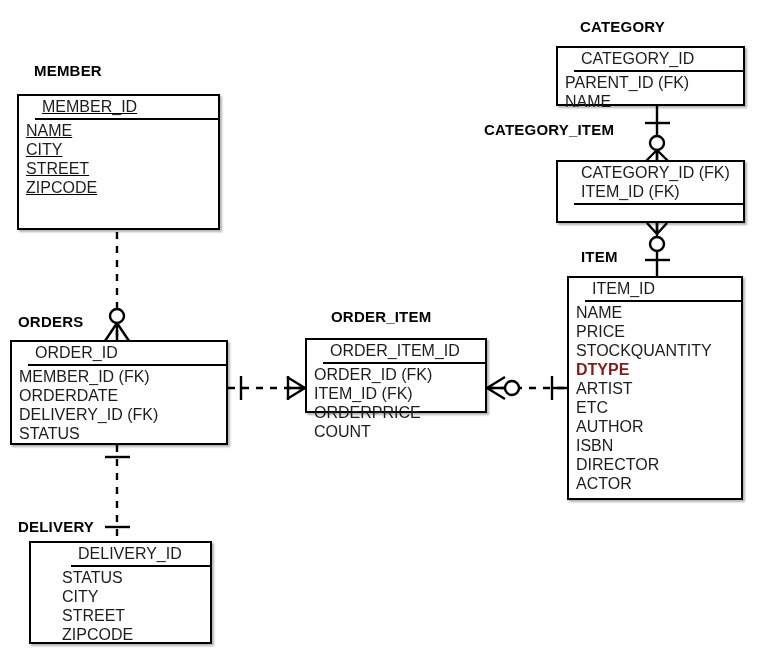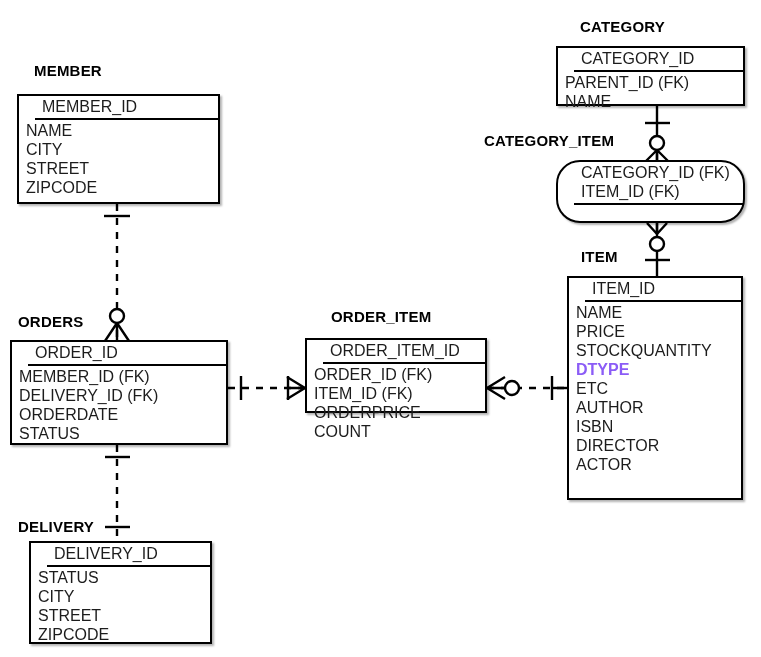--- a/index.html
+++ b/index.html
@@ -62,21 +62,21 @@
   }
   .attr {
     font-size: 16px;
     line-height: 19px;
     padding-left: 7px;
     white-space: nowrap;
     color: #1c1c1c;
   }
   .attr.bold {
     font-weight: bold;
-    color: #8b5cf6;
+    color: #7f1d1d;
   }
 </style>
 </head>
 <body>
 
 <div id="canvas">
 
   <svg class="links" viewBox="0 0 761 657" width="761" height="657" xmlns="http://www.w3.org/2000/svg">
 
     <g>
@@ -116,47 +116,47 @@
 
     <g>
       <line x1="657" y1="223" x2="657" y2="276" stroke="#000" stroke-width="2.4"></line>
       <path d="M 657 234 L 647 223 M 657 234 L 667 223 M 657 234 L 657 223" stroke="#000" stroke-width="2.4" fill="none"></path>
       <circle cx="657" cy="244" r="7" fill="#fff" stroke="#000" stroke-width="2.4"></circle>
       <line x1="645" y1="260" x2="670" y2="260" stroke="#000" stroke-width="2.4"></line>
     </g>
   </svg>
 
   <div class="entity-title" style="left:34px; top:62px;">MEMBER</div>
-  <div class="entity" style="left:17px; top:94px; width:203px; height:110px;">
+  <div class="entity" style="left:17px; top:94px; width:203px; height:136px;text-decoration:underline;">
     <div class="pk-section">
       <div class="attr">MEMBER_ID</div>
     </div>
     <div class="attr-section">
       <div class="attr">NAME</div>
       <div class="attr">CITY</div>
       <div class="attr">STREET</div>
       <div class="attr">ZIPCODE</div>
     </div>
   </div>
 
   <div class="entity-title" style="left:18px; top:313px;">ORDERS</div>
   <div class="entity" style="left:10px; top:340px; width:218px; height:105px;">
     <div class="pk-section">
       <div class="attr">ORDER_ID</div>
     </div>
     <div class="attr-section">
       <div class="attr">MEMBER_ID (FK)</div>
+      <div class="attr">ORDERDATE</div>
       <div class="attr">DELIVERY_ID (FK)</div>
-      <div class="attr">ORDERDATE</div>
       <div class="attr">STATUS</div>
     </div>
   </div>
 
   <div class="entity-title" style="left:18px; top:518px;">DELIVERY</div>
-  <div class="entity" style="left:29px; top:541px; width:183px; height:103px;">
+  <div class="entity" style="left:29px; top:541px; width:183px; height:103px;padding-left:24px;">
     <div class="pk-section">
       <div class="attr">DELIVERY_ID</div>
     </div>
     <div class="attr-section">
       <div class="attr">STATUS</div>
       <div class="attr">CITY</div>
       <div class="attr">STREET</div>
       <div class="attr">ZIPCODE</div>
     </div>
   </div>
@@ -177,41 +177,42 @@
   <div class="entity-title" style="left:581px; top:248px;">ITEM</div>
   <div class="entity" style="left:567px; top:276px; width:176px; height:224px;">
     <div class="pk-section">
       <div class="attr">ITEM_ID</div>
     </div>
     <div class="attr-section">
       <div class="attr">NAME</div>
       <div class="attr">PRICE</div>
       <div class="attr">STOCKQUANTITY</div>
       <div class="attr bold">DTYPE</div>
+      <div class="attr">ARTIST</div>
       <div class="attr">ETC</div>
       <div class="attr">AUTHOR</div>
       <div class="attr">ISBN</div>
       <div class="attr">DIRECTOR</div>
       <div class="attr">ACTOR</div>
     </div>
   </div>
 
   <div class="entity-title" style="left:580px; top:18px;">CATEGORY</div>
   <div class="entity" style="left:556px; top:46px; width:189px; height:60px;">
     <div class="pk-section">
       <div class="attr">CATEGORY_ID</div>
     </div>
     <div class="attr-section">
       <div class="attr">PARENT_ID (FK)</div>
       <div class="attr">NAME</div>
     </div>
   </div>
 
-  <div class="entity-title" style="left:484px; top:132px;">CATEGORY_ITEM</div>
-  <div class="entity" style="left:556px; top:160px; width:189px; height:63px;border-radius:24px;">
+  <div class="entity-title" style="left:484px; top:121px;">CATEGORY_ITEM</div>
+  <div class="entity" style="left:556px; top:160px; width:189px; height:63px;">
     <div class="pk-section">
       <div class="attr">CATEGORY_ID (FK)</div>
       <div class="attr">ITEM_ID (FK)</div>
     </div>
     <div class="attr-section empty"></div>
   </div>
 
 </div>
 
 </body></html>

